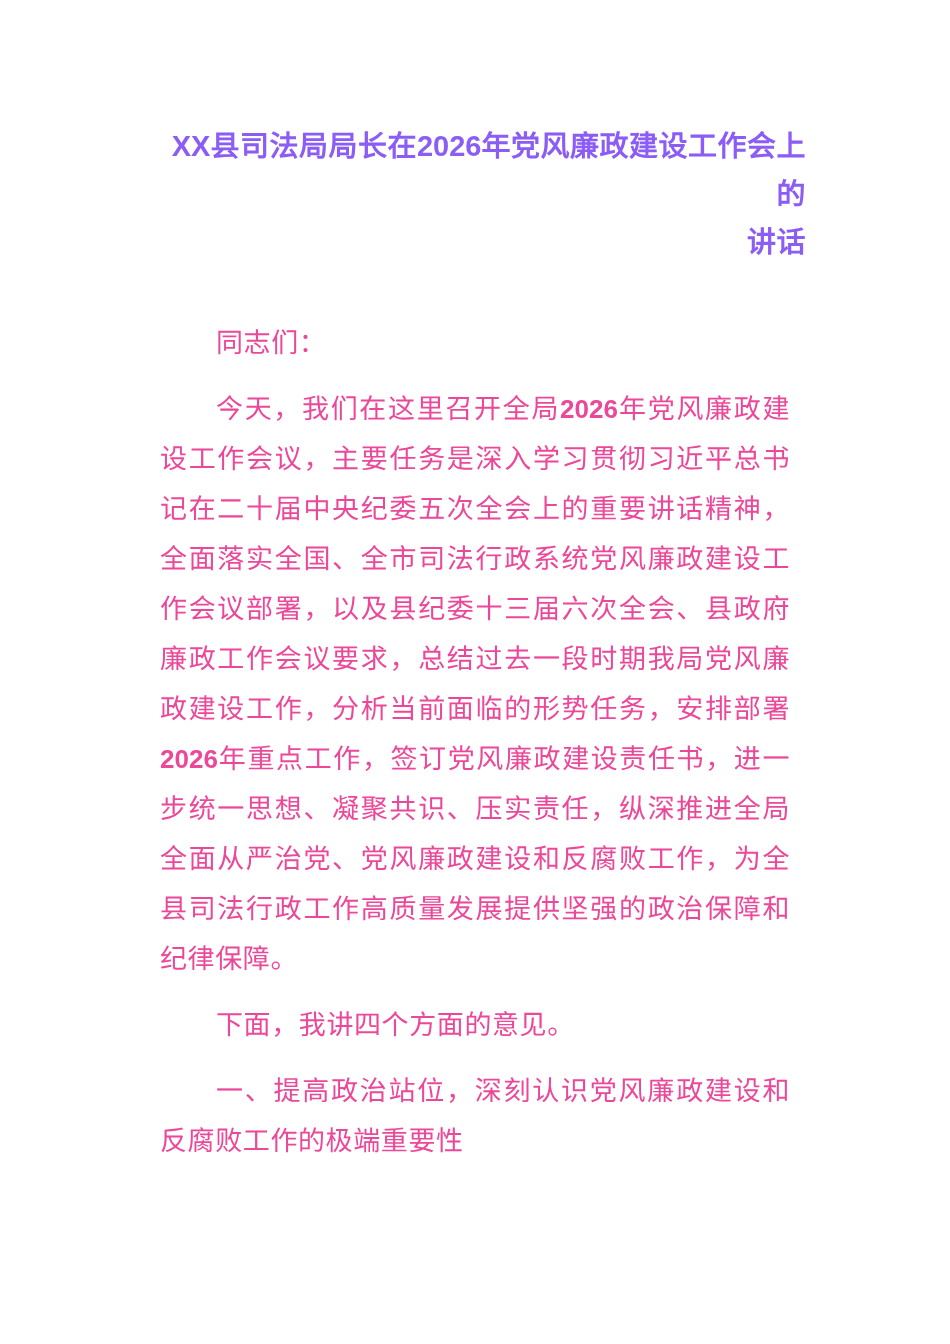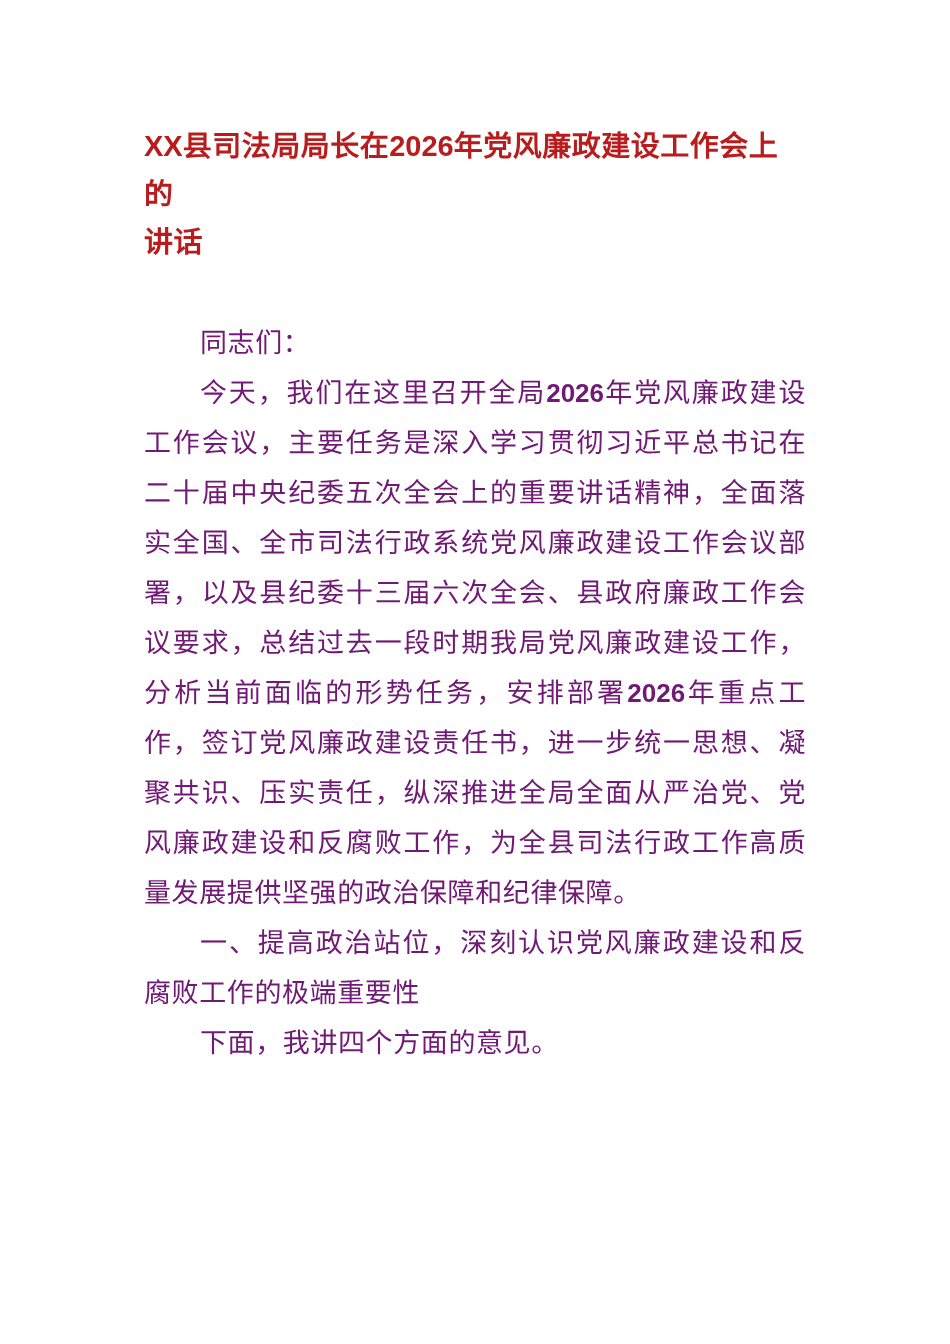--- a/index.html
+++ b/index.html
@@ -27,36 +27,36 @@
     top: 0;
     width: 662px;
   }
 
   
   .doc-title {
     font-family: "Liberation Sans", "DejaVu Sans", sans-serif;
     font-weight: bold;
     font-size: 29px;
     line-height: 48px;
-    text-align: left;
-    color: #b91c1c;
+    text-align: right;
+    color: #8b5cf6;
     letter-spacing: 0.5px;
     margin: 0;
     padding-top: 122px;
     padding-bottom: 0;
     text-rendering: optimizeLegibility;
   }
 
   
   .para {
     font-family: "Liberation Serif", "DejaVu Serif", serif;
     font-size: 27px;
     line-height: 50px;
-    color: #701a75;
-    margin: 0;
+    color: #ec4899;
+    margin: 16px;
     text-align: justify;
     text-justify: inter-ideograph;
     text-indent: 56px;
     letter-spacing: 0.6px;
     font-weight: 300;
     -webkit-font-smoothing: antialiased;
   }
 
   
   .para.first {
@@ -91,20 +91,20 @@
     <h1 class="doc-title">
       <span><span class="lat">XX</span>县司法局局长在<span class="lat">2026</span>年党风廉政建设工作会上的</span><br>
       <span>讲话</span>
     </h1>
 
     <p class="para first">同志们：</p>
 
     <p class="para">今天，我们在这里召开全局<span class="lat">2026</span>年党风廉政建设工作会议，主要任务是深入学习贯彻习近平总书记在二十届中央纪委五次全会上的重要讲话精神，全面落实全国、全市司法行政系统党风廉政建设工作会议部署，以及县纪委十三届六次全会、县政府廉政工作会议要求，总结过去一段时期我局党风廉政建设工作，分析当前面临的形势任务，安排部署<span class="lat">2026</span>年重点工作，签订党风廉政建设责任书，进一步统一思想、凝聚共识、压实责任，纵深推进全局全面从严治党、党风廉政建设和反腐败工作，为全县司法行政工作高质量发展提供坚强的政治保障和纪律保障。</p>
 
 
+    <p class="para">下面，我讲四个方面的意见。</p>
+
     <p class="para">一、提高政治站位，深刻认识党风廉政建设和反腐败工作的极端重要性</p>
-
-    <p class="para">下面，我讲四个方面的意见。</p>
 
     <div class="spacer-bottom"></div>
 
   </div>
 </div>
 
 </body></html>

